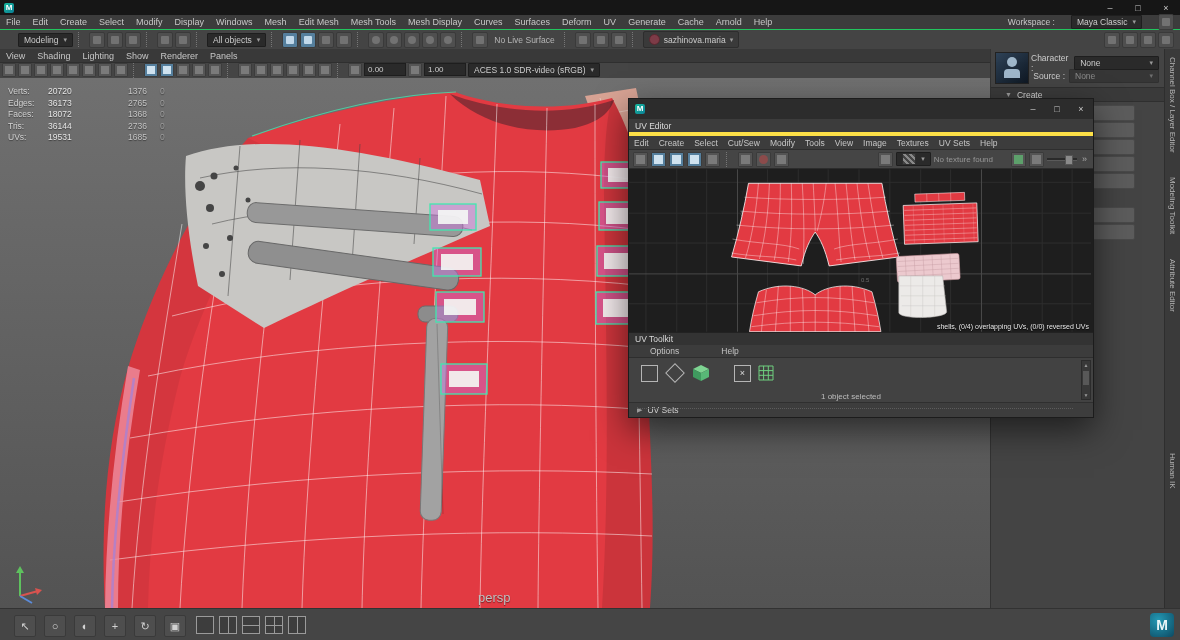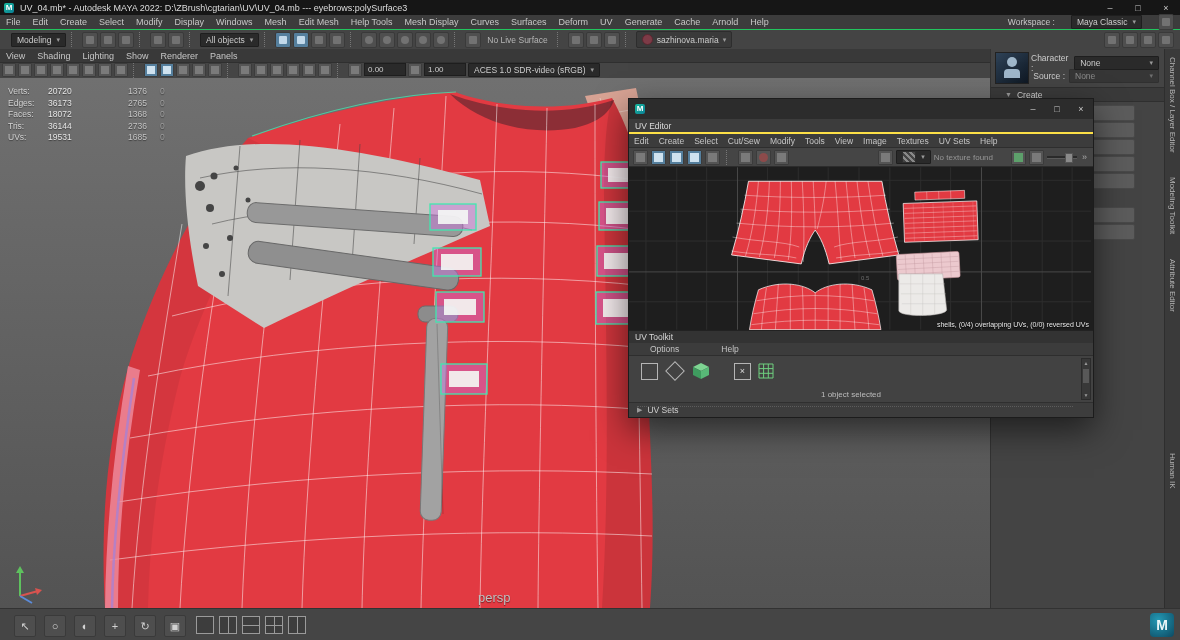--- a/index.html
+++ b/index.html
@@ -11,21 +11,21 @@
   .wtitle{white-space:nowrap;overflow:hidden;}
   .winbtns{margin-left:auto;display:flex;height:100%;}
   .winbtn{width:28px;display:flex;align-items:center;justify-content:center;font-size:9px;color:#c9c9c9;}
   
   .menubar{position:absolute;left:0;top:15px;right:0;height:14px;background:#3c3c3c;border-bottom:1px solid #22c55e;display:flex;align-items:center;font-size:9px;color:#c8c8c8;}
   .mi{padding:0 6px;white-space:nowrap;}
   .workspace{margin-left:auto;display:flex;align-items:center;gap:16px;padding-right:6px;font-size:8.5px;}
   .dd{background:#2a2a2a;border:1px solid #1e1e1e;height:12px;display:flex;align-items:center;gap:5px;padding:0 5px;font-size:8.5px;color:#ccc;border-radius:1px;white-space:nowrap;}
   .caret{font-size:7px;color:#9a9a9a;}
   
-  .statusline{position:absolute;left:0;top:30px;right:0;height:19px;background:#444;border-bottom:1px solid #333;display:flex;align-items:center;gap:2px;padding-left:11px;font-size:8.5px;}
+  .statusline{position:absolute;left:0;top:30px;right:0;height:19px;background:#444;border-bottom:1px solid #333;display:flex;align-items:center;gap:2px;padding-left:18px;font-size:8.5px;}
   .sep{width:5px;height:15px;border-left:1px dotted #777;margin:0 3px;flex:0 0 auto;}
   .sicon{width:14px;height:14px;flex:0 0 auto;background:#4f4f4f;border:1px solid #3a3a3a;border-radius:2px;position:relative;}
   .sicon::after{content:"";position:absolute;inset:3px;background:#727272;border-radius:1px;}
   .sicon.c::after{border-radius:50%;}
   .sicon.blue{background:#557f9d;}
   .sicon.blue::after{background:#c2d9ea;}
   .live{color:#b5b5b5;padding:0 4px;white-space:nowrap;}
   .user{display:flex;align-items:center;gap:4px;background:#3a3a3a;border:1px solid #2d2d2d;height:15px;padding:0 5px;border-radius:2px;}
   .avatar{width:9px;height:9px;border-radius:50%;background:#7d3b47;border:1px solid #5a2730;}
   .rtoggles{margin-left:auto;display:flex;gap:2px;padding-right:6px;}
@@ -65,21 +65,21 @@
   .tool{width:20px;height:20px;background:#4e4e4e;border:1px solid #3a3a3a;border-radius:2px;display:flex;align-items:center;justify-content:center;font-size:11px;color:#d2d2d2;}
   .layouts{position:absolute;left:196px;top:7px;display:flex;gap:5px;}
   .lbox{width:16px;height:16px;border:1px solid #9a9a9a;background:#3d3d3d;position:relative;}
   .lbox.v::after{content:"";position:absolute;top:0;bottom:0;left:50%;width:1px;background:#9a9a9a;}
   .lbox.h::before{content:"";position:absolute;left:0;right:0;top:50%;height:1px;background:#9a9a9a;}
   .mayalogo{position:absolute;right:6px;top:4px;width:24px;height:24px;border-radius:4px;background:radial-gradient(circle at 35% 30%,#2499b4,#0c4a63);color:#eaf6f8;font-weight:bold;font-size:14px;display:flex;align-items:center;justify-content:center;}
   
   .uvwin{position:absolute;left:628px;top:98px;width:464px;height:318px;background:#424242;border:1px solid #1c1c1c;box-shadow:0 12px 32px rgba(0,0,0,.55);display:flex;flex-direction:column;z-index:5;}
   .uvtb{height:20px;background:#2c2c2c;display:flex;align-items:center;padding-left:6px;flex:0 0 auto;}
   .uvtb .winbtn{width:24px;height:20px;}
-  .uvlabel{height:13px;background:#3c3c3c;border-bottom:2px solid #fde047;display:flex;align-items:center;padding-left:6px;font-size:8.5px;color:#dcdcdc;flex:0 0 auto;}
+  .uvlabel{height:13px;background:#3c3c3c;border-bottom:4px solid #fde047;display:flex;align-items:center;padding-left:6px;font-size:8.5px;color:#dcdcdc;flex:0 0 auto;}
   .uvmenus{height:13px;background:#3c3c3c;border-bottom:1px solid #2e2e2e;display:flex;align-items:center;font-size:8.5px;color:#c6c6c6;flex:0 0 auto;}
   .uvmenus .mi{padding:0 5px;}
   .uvtoolbar{height:18px;background:#454545;border-bottom:1px solid #2c2c2c;display:flex;align-items:center;gap:3px;padding:0 4px;flex:0 0 auto;}
   .uicon{width:13px;height:13px;background:#545454;border:1px solid #3b3b3b;border-radius:1px;position:relative;flex:0 0 auto;}
   .uicon::after{content:"";position:absolute;inset:2px;background:#7a7a7a;}
   .uicon.blue{background:#557f9d;}.uicon.blue::after{background:#cfe2ef;}
   .uicon.dot::after{border-radius:50%;background:#8c4b4b;}
   .uicon.green::after{background:#5da06b;}
   .checker{width:12px;height:10px;background:
      linear-gradient(45deg,#888 25%,#444 25%,#444 50%,#888 50%,#888 75%,#444 75%);background-size:6px 6px;border:1px solid #2e2e2e;}
@@ -106,39 +106,38 @@
   .tkscroll .up{top:0;}.tkscroll .dn{bottom:0;}
   .uvsets{height:14px;background:#3d3d3d;border-top:1px solid #2f2f2f;display:flex;align-items:center;gap:5px;padding-left:8px;font-size:8.5px;color:#cfcfcf;flex:0 0 auto;}
 </style>
 </head>
 <body>
 
 <div id="app">
 
   <div class="titlebar">
     <span class="appicon">M</span>
-    <span class="wtitle">UV_04.mb* - Autodesk MAYA 2022: D:\ZBrush\cgtarian\UV\UV_04.mb  ---  eyebrows:polySurface3</span>
     <div class="winbtns">
       <span class="winbtn">–</span>
       <span class="winbtn">□</span>
       <span class="winbtn">×</span>
     </div>
   </div>
 
   <div class="menubar">
     <span class="mi">File</span>
     <span class="mi">Edit</span>
     <span class="mi">Create</span>
     <span class="mi">Select</span>
     <span class="mi">Modify</span>
     <span class="mi">Display</span>
     <span class="mi">Windows</span>
     <span class="mi">Mesh</span>
     <span class="mi">Edit Mesh</span>
-    <span class="mi">Help Tools</span>
+    <span class="mi">Mesh Tools</span>
     <span class="mi">Mesh Display</span>
     <span class="mi">Curves</span>
     <span class="mi">Surfaces</span>
     <span class="mi">Deform</span>
     <span class="mi">UV</span>
     <span class="mi">Generate</span>
     <span class="mi">Cache</span>
     <span class="mi">Arnold</span>
     <span class="mi">Help</span>
     <div class="workspace">

